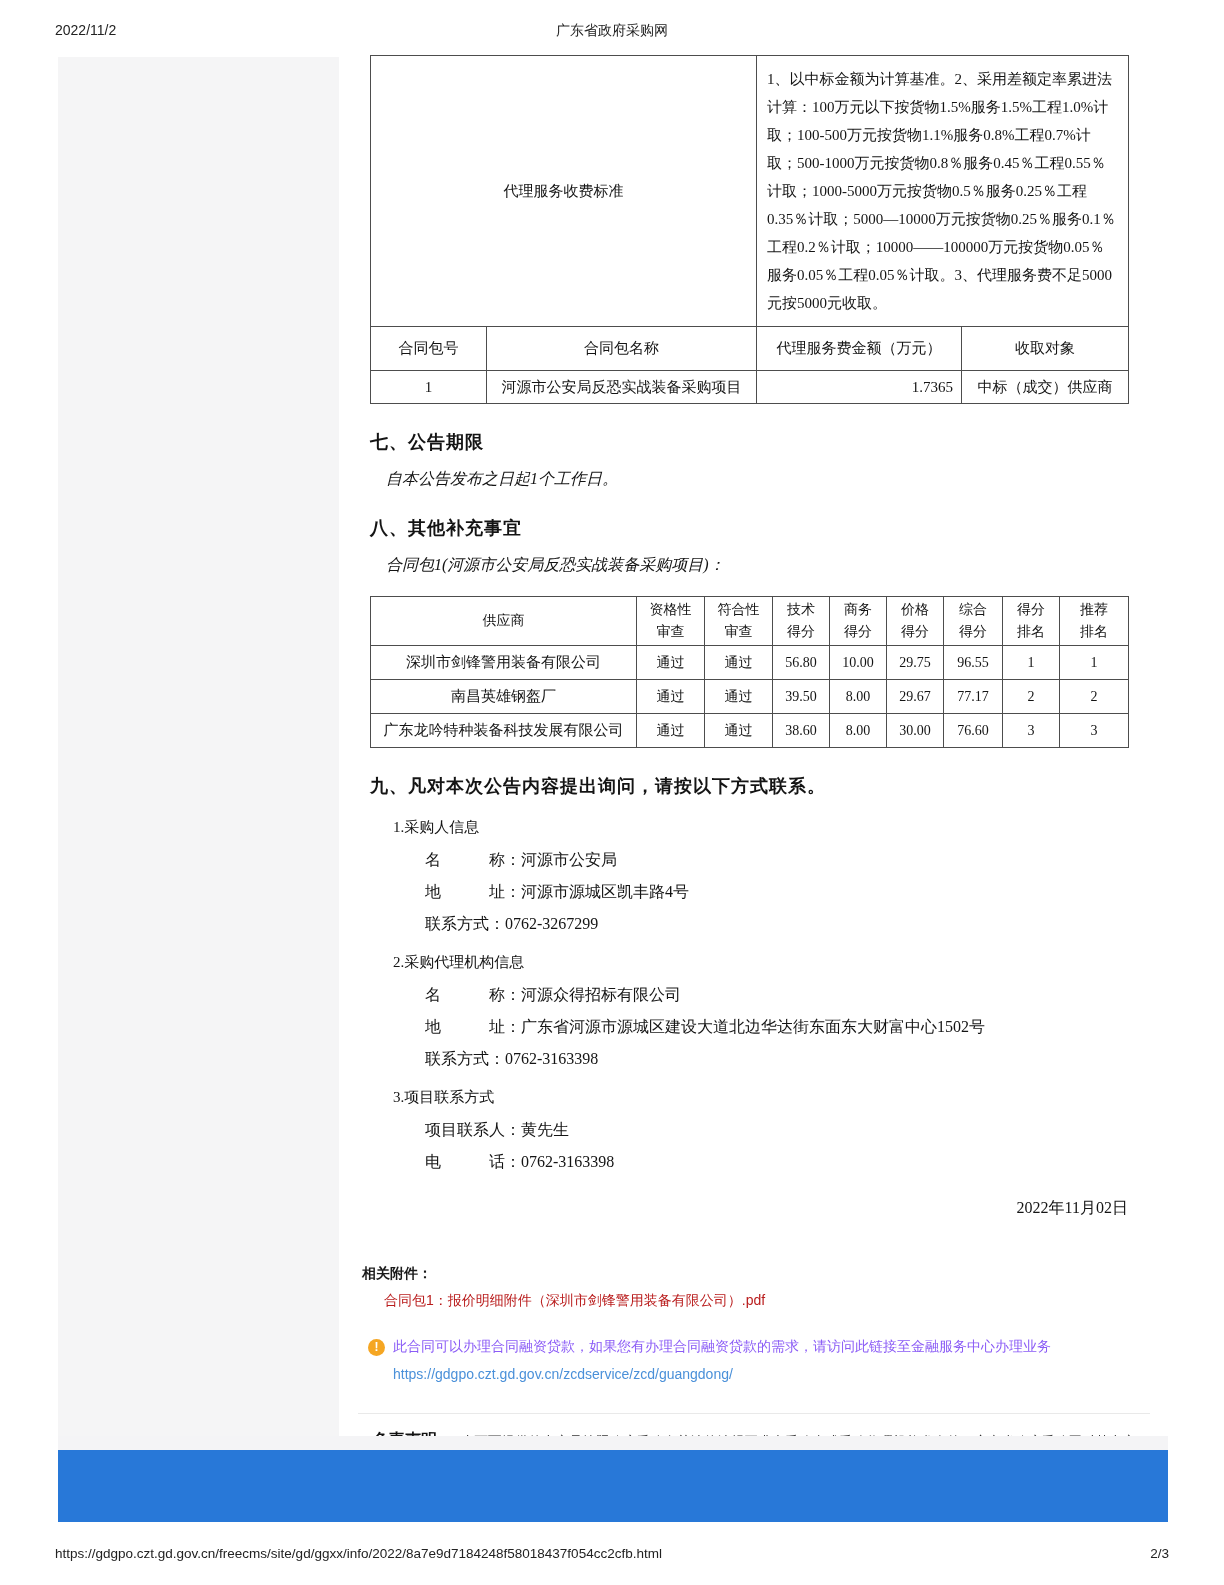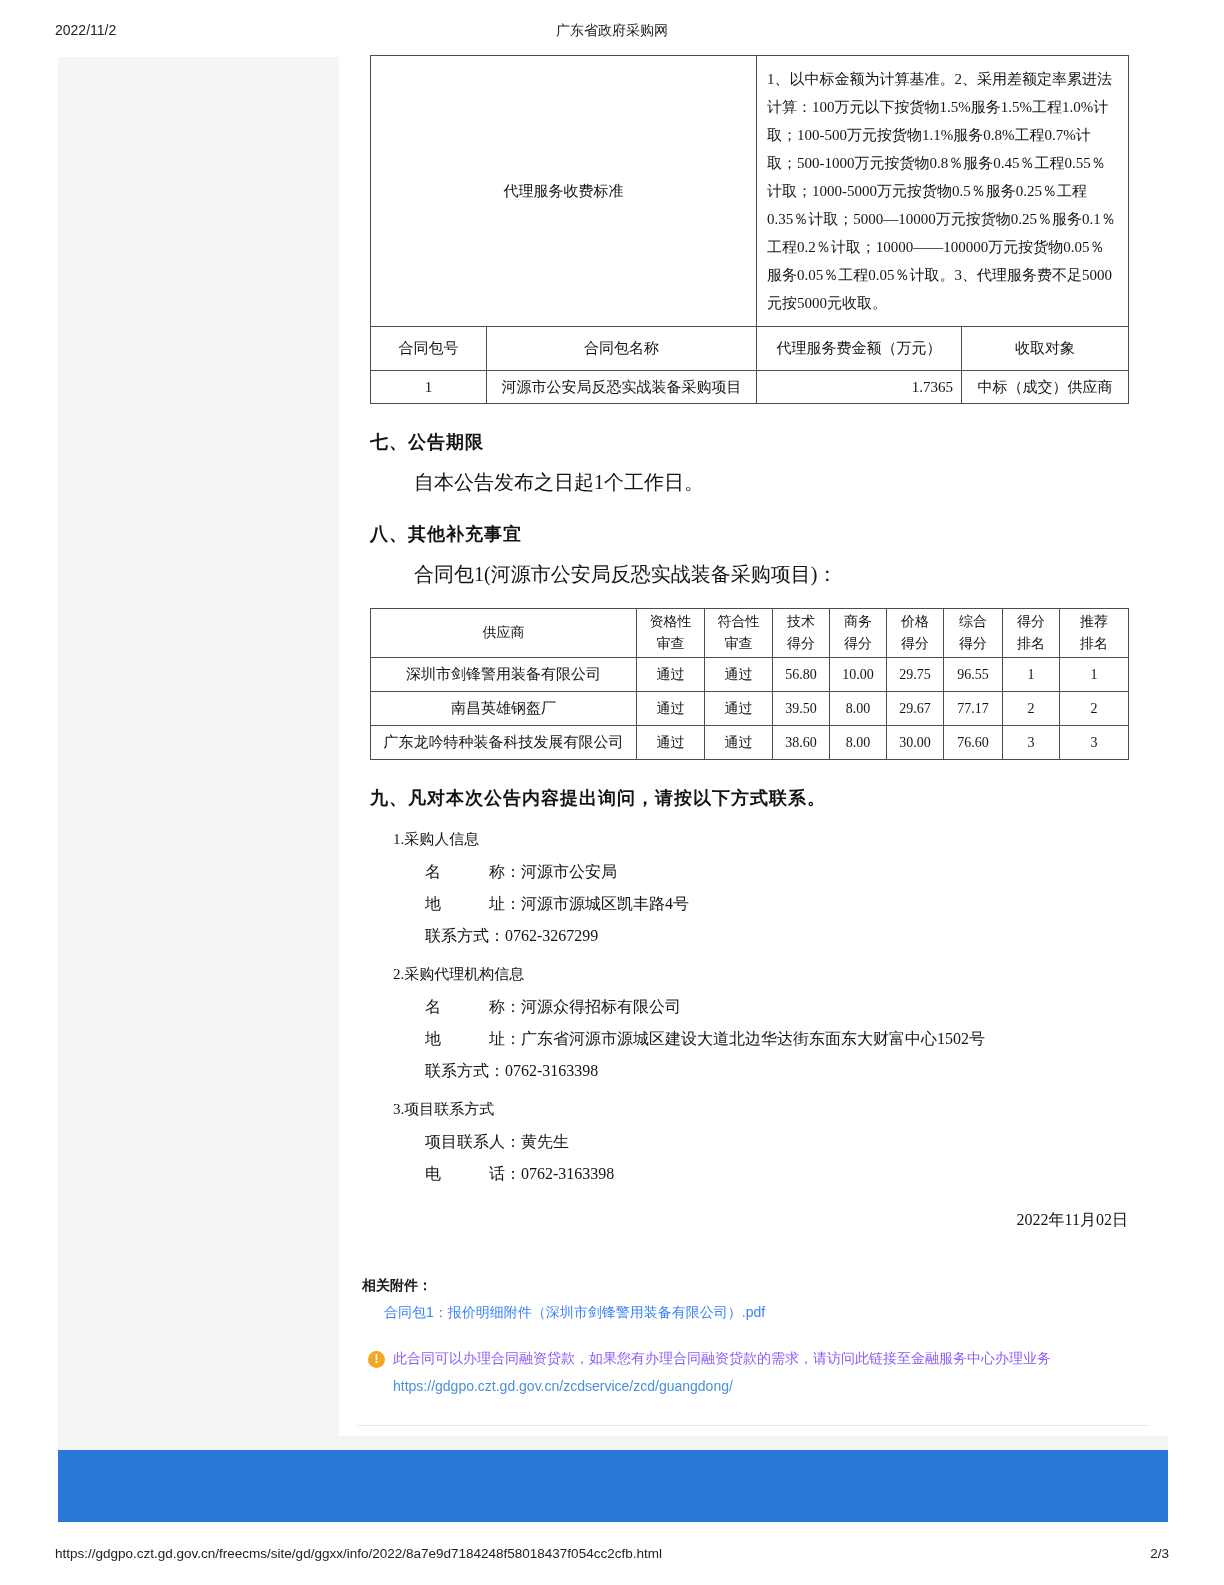--- a/index.html
+++ b/index.html
@@ -17,28 +17,28 @@
   .fee-text{text-align:left;line-height:28px;padding:9px 10px;font-size:15px;}
   .hdr-row td{height:44px;}
   .data-row td{height:33px;}
   .money{text-align:right;padding-right:8px;padding-left:24px;}
   .score-table{margin-top:20px;}
   .score-table td{font-size:14px;}
   .score-hdr td{white-space:pre-line;line-height:22px;height:46px;}
   .score-row td{height:34px;}
   .score-row .supplier{font-size:15px;}
   .sec-heading{font-size:18px;font-weight:bold;margin:26px 0 0 0;letter-spacing:1px;}
-  .para{font-size:20px;margin:15px 0 0 44px;}
+  .para{font-size:16px;margin:15px 0 0 16px;font-style:italic;}
   .grp-heading{font-size:15px;margin:20px 0 0 23px;}
   .contact-line{font-size:16px;margin:14px 0 0 55px;line-height:18px;}
   .signature{font-size:16px;text-align:right;margin-top:28px;line-height:18px;}
   .signature .sig-date{margin-top:13px;}
   .attach{margin:48px 0 0 -8px;font-family:"Liberation Sans","DejaVu Sans",sans-serif;}
   .attach-label{font-size:14px;font-weight:bold;color:#1a1a1a;}
-  .attach-link{display:inline-block;margin:9px 12px 0 22px;font-size:14px;color:#3b82f6;text-decoration:none;cursor:pointer;text-align:center;}
+  .attach-link{display:inline-block;margin:9px 12px 0 22px;font-size:14px;color:#b91c1c;text-decoration:none;cursor:pointer;text-align:center;}
   .notice{margin:28px 0 0 -2px;font-family:"Liberation Sans","DejaVu Sans",sans-serif;}
   .notice-line1{display:flex;align-items:center;}
   .warn-icon{width:17px;height:17px;border-radius:50%;background:#f5a623;color:#fff;font-size:12px;font-weight:bold;
              display:inline-flex;align-items:center;justify-content:center;flex:0 0 17px;margin-right:8px;}
   .notice-text{font-size:14px;color:#8b5cf6;}
   .notice-link{display:inline-block;margin:10px 0 0 25px;font-size:14px;color:#4a90d9;text-decoration:none;cursor:pointer;}
   .disclaimer{margin:30px 0 0 -12px;width:792px;border-top:1px solid #e9e9e9;border-bottom:1px solid #e9e9e9;
               padding:16px 0;display:flex;font-family:"Liberation Sans","DejaVu Sans",sans-serif;}
   .disc-label{font-size:16px;font-weight:bold;color:#111;margin-left:15px;flex:0 0 88px;}
   .disc-text{font-size:13.5px;color:#333;line-height:21px;flex:1;padding-right:14px;margin-top:1px;}

